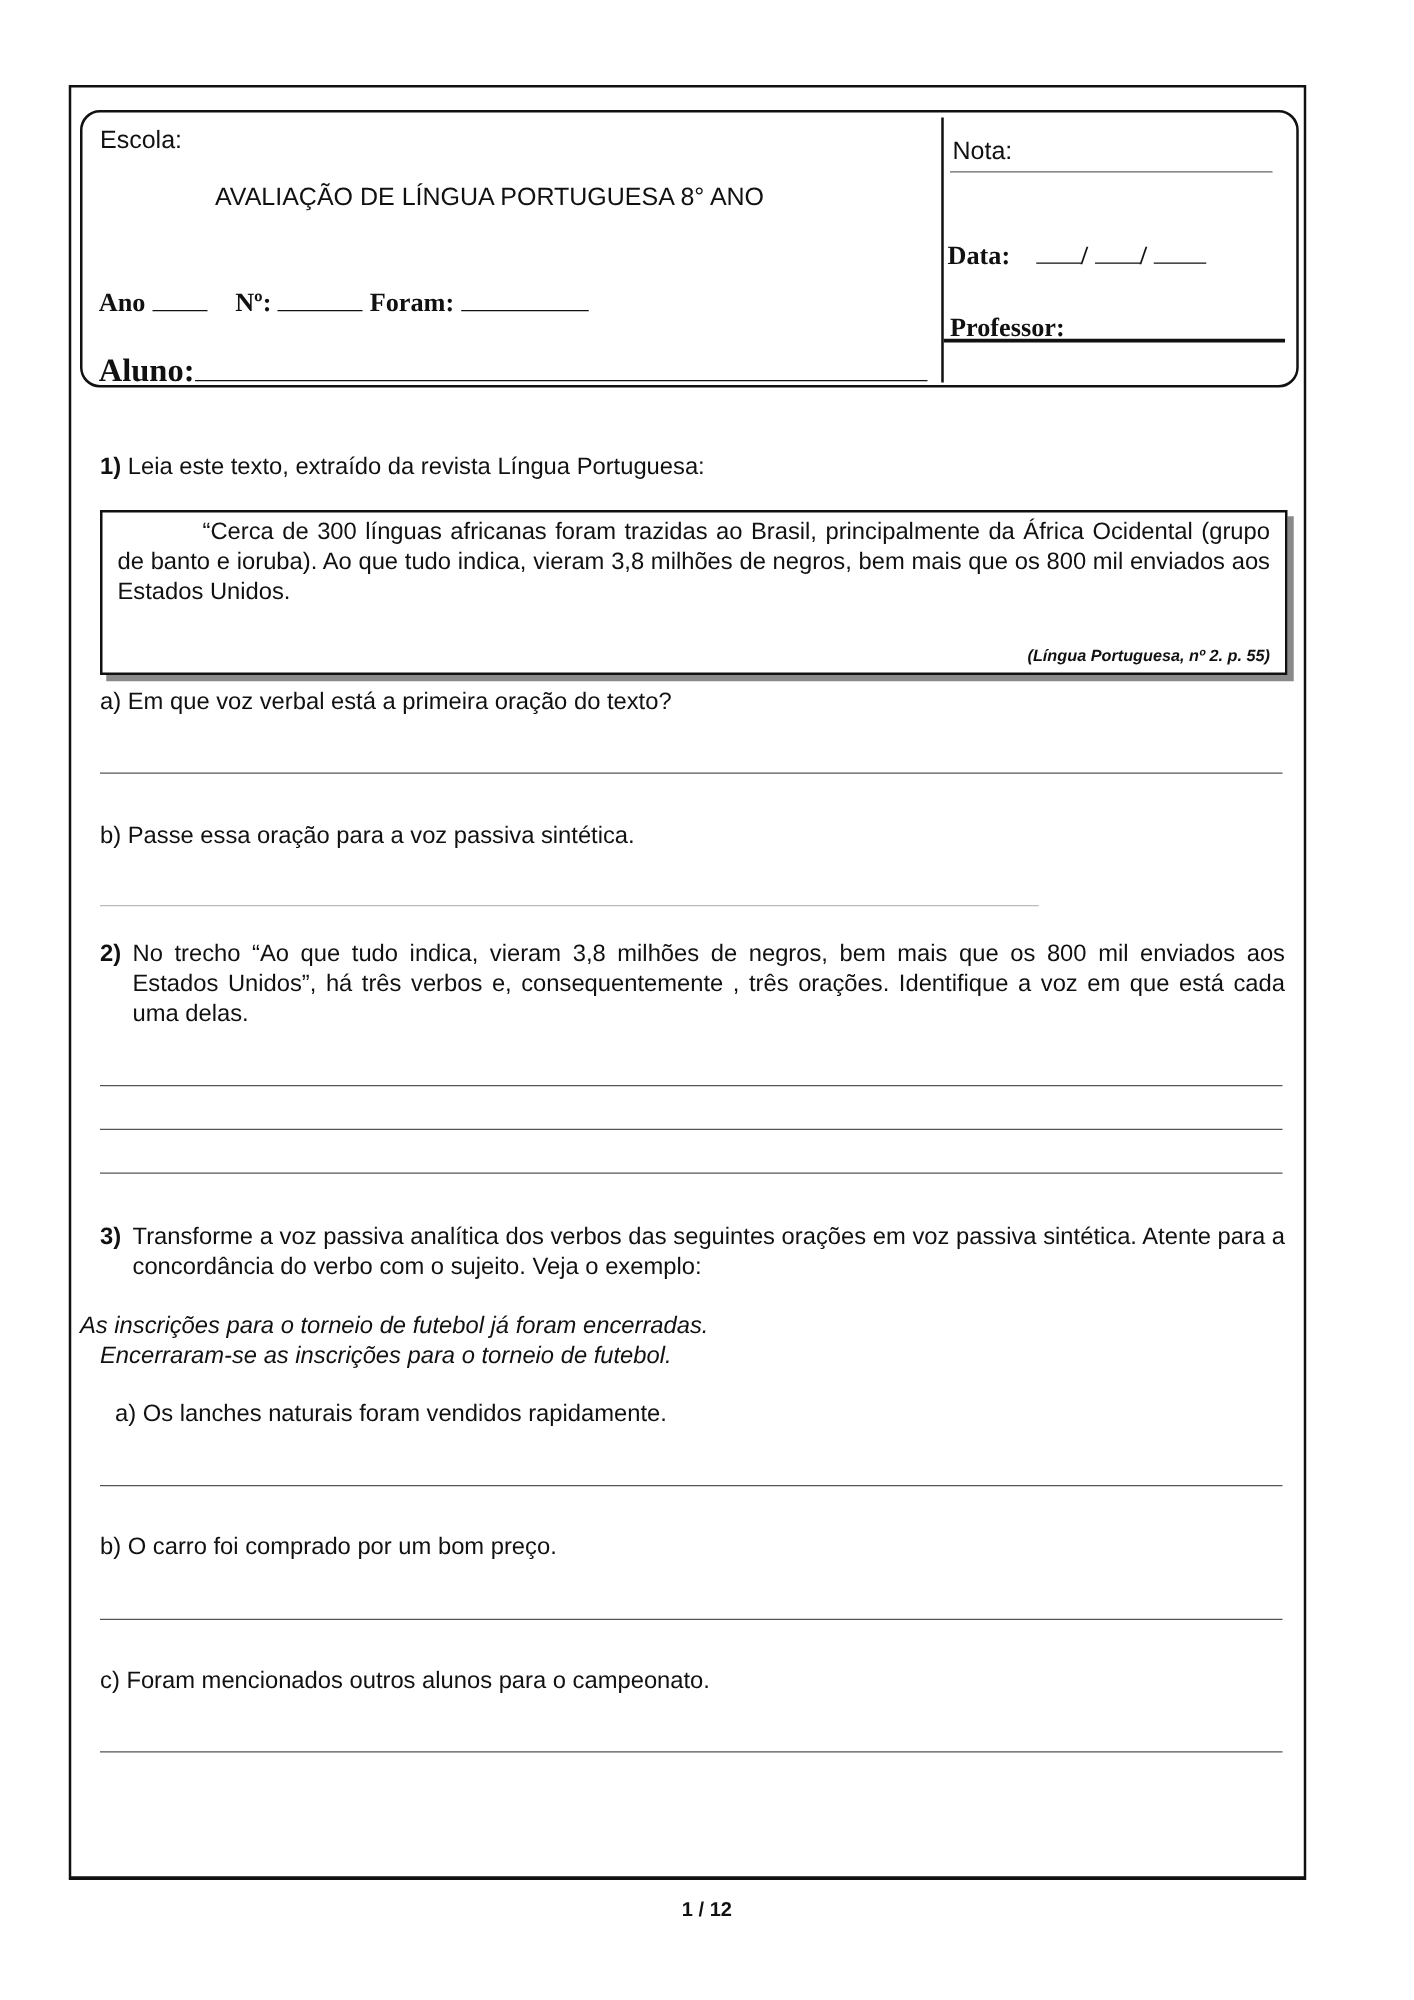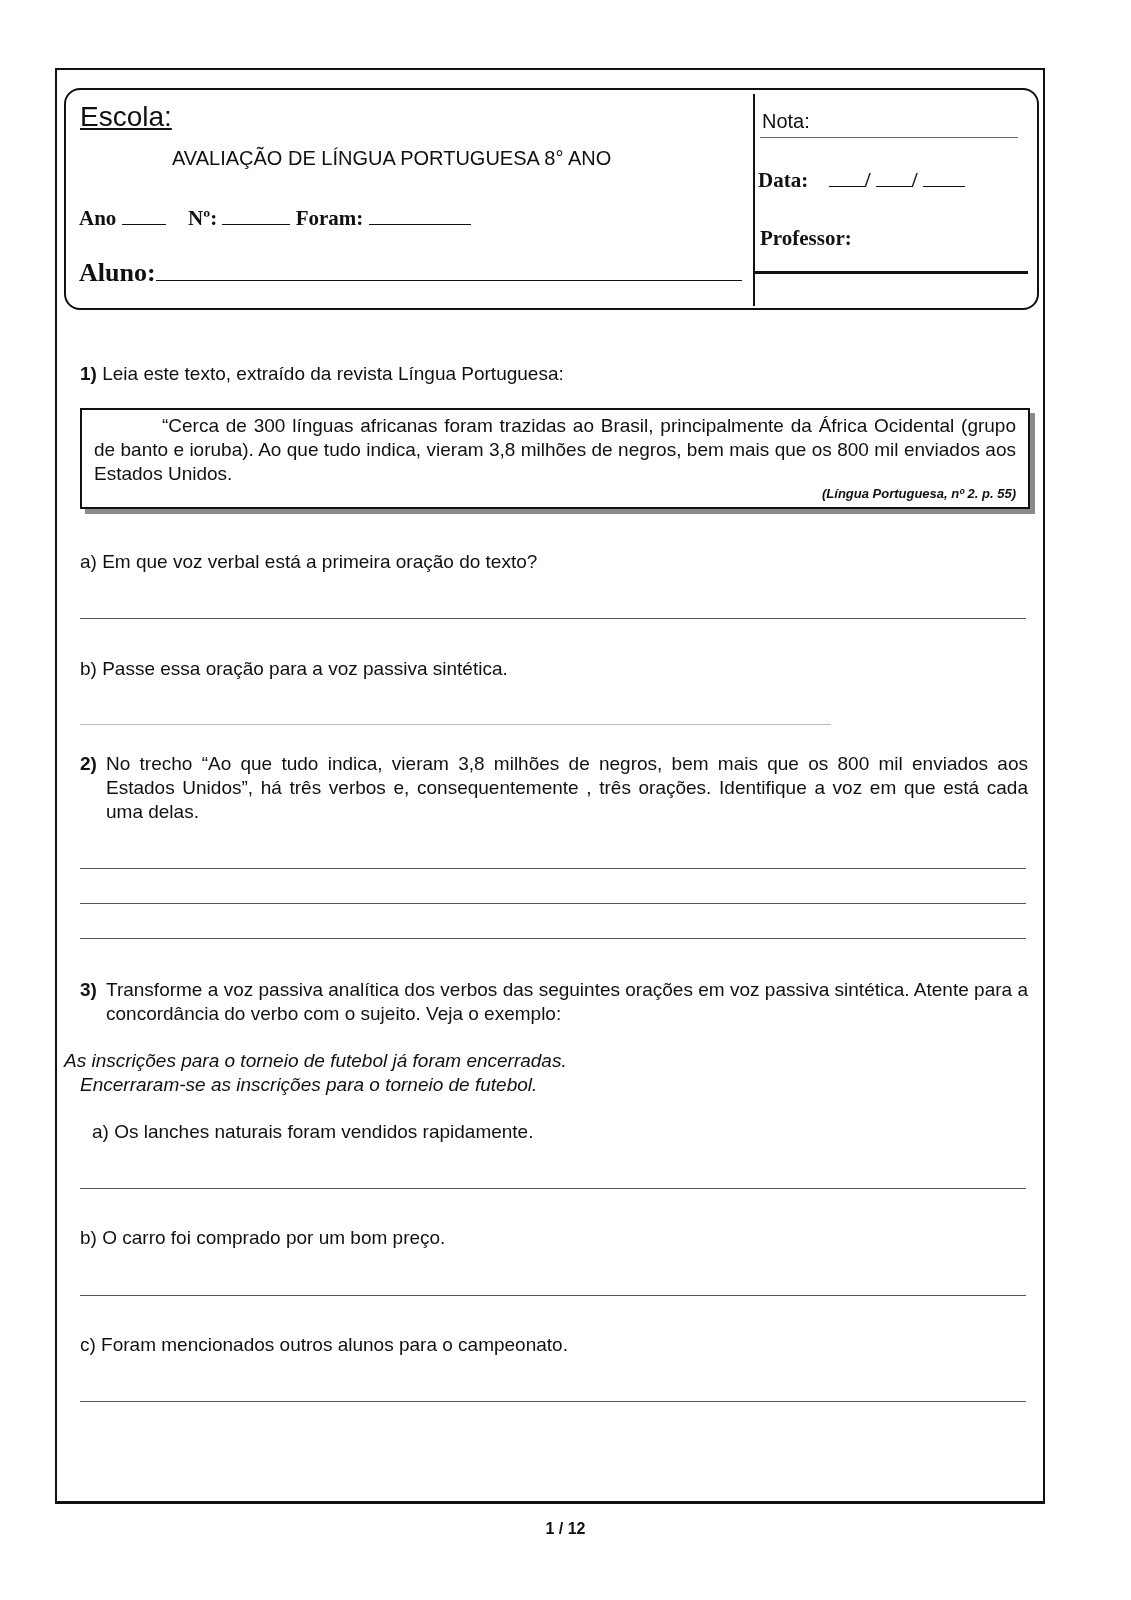--- a/index.html
+++ b/index.html
@@ -5,43 +5,43 @@
   html, body { margin: 0; padding: 0; background: #ffffff; }
   body { width: 1131px; height: 1600px; position: relative; overflow: hidden;
          font-family: "Liberation Sans", sans-serif; color: #111; }
   .frame { position: absolute; left: 55px; top: 68px; width: 990px; height: 1436px;
            border: 2px solid #111; border-bottom-width: 3px; box-sizing: border-box; }
   .header { position: absolute; left: 64px; top: 88px; width: 975px; height: 222px;
             border: 2px solid #111; border-radius: 16px; box-sizing: border-box; }
   .hdr-divider { position: absolute; left: 687px; top: 4px; width: 2px; height: 212px; background: #111; }
   .abs { position: absolute; white-space: nowrap; }
   .sans { font-family: "Liberation Sans", sans-serif; }
-  .serif { font-family: "Liberation Serif", serif; font-weight: bold; }
+  .serif { font-family: "Liberation Serif", serif; font-weight: bold; margin-top: 24px; }
   .fill-line { display: inline-block; border-bottom: 1px solid #111; height: 1px; vertical-align: baseline; }
   .q-text { position: absolute; font-size: 19px; line-height: 24px; }
   .q-num { font-weight: bold; }
   .ans-line { position: absolute; height: 0; border-top: 1.5px solid #555; }
-  .quote-box { position: absolute; left: 80px; top: 408px; width: 950px; height: 101px;
+  .quote-box { position: absolute; left: 80px; top: 408px; width: 950px; height: 132px;
                border: 2px solid #111; box-sizing: border-box; background: #fff;
                box-shadow: 5px 5px 0 #8a8a8a; }
   .quote-text { position: absolute; left: 12px; top: 4px; width: 922px; font-size: 19px; line-height: 24px;
                 text-align: justify; }
   .quote-src { position: absolute; right: 12px; bottom: 6px; font-size: 13px; font-weight: bold; font-style: italic; }
   .footer { position: absolute; left: 0; width: 1131px; top: 1520px; text-align: center; font-size: 16px; font-weight: bold; }
 </style>
 </head>
 <body>
 
 <div class="frame"></div>
 
 <div class="header">
   <div class="hdr-divider"></div>
 </div>
 
-<div class="abs sans" style="left:80px; top:101px; font-size:28px;text-decoration:underline;">Escola:</div>
+<div class="abs sans" style="left:80px; top:101px; font-size:20px;">Escola:</div>
 <div class="abs sans" style="left:172px; top:147px; font-size:20px;">AVALIAÇÃO DE LÍNGUA PORTUGUESA 8° ANO</div>
 
 <div class="abs serif" style="left:79px; top:206px; font-size:21px;">
   <span>Ano</span>
   <span class="fill-line" style="width:44px;"></span>
   <span style="display:inline-block;width:12px;"></span>
   <span>Nº:</span>
   <span class="fill-line" style="width:68px;"></span>
   <span>Foram:</span>
   <span class="fill-line" style="width:102px;"></span>

